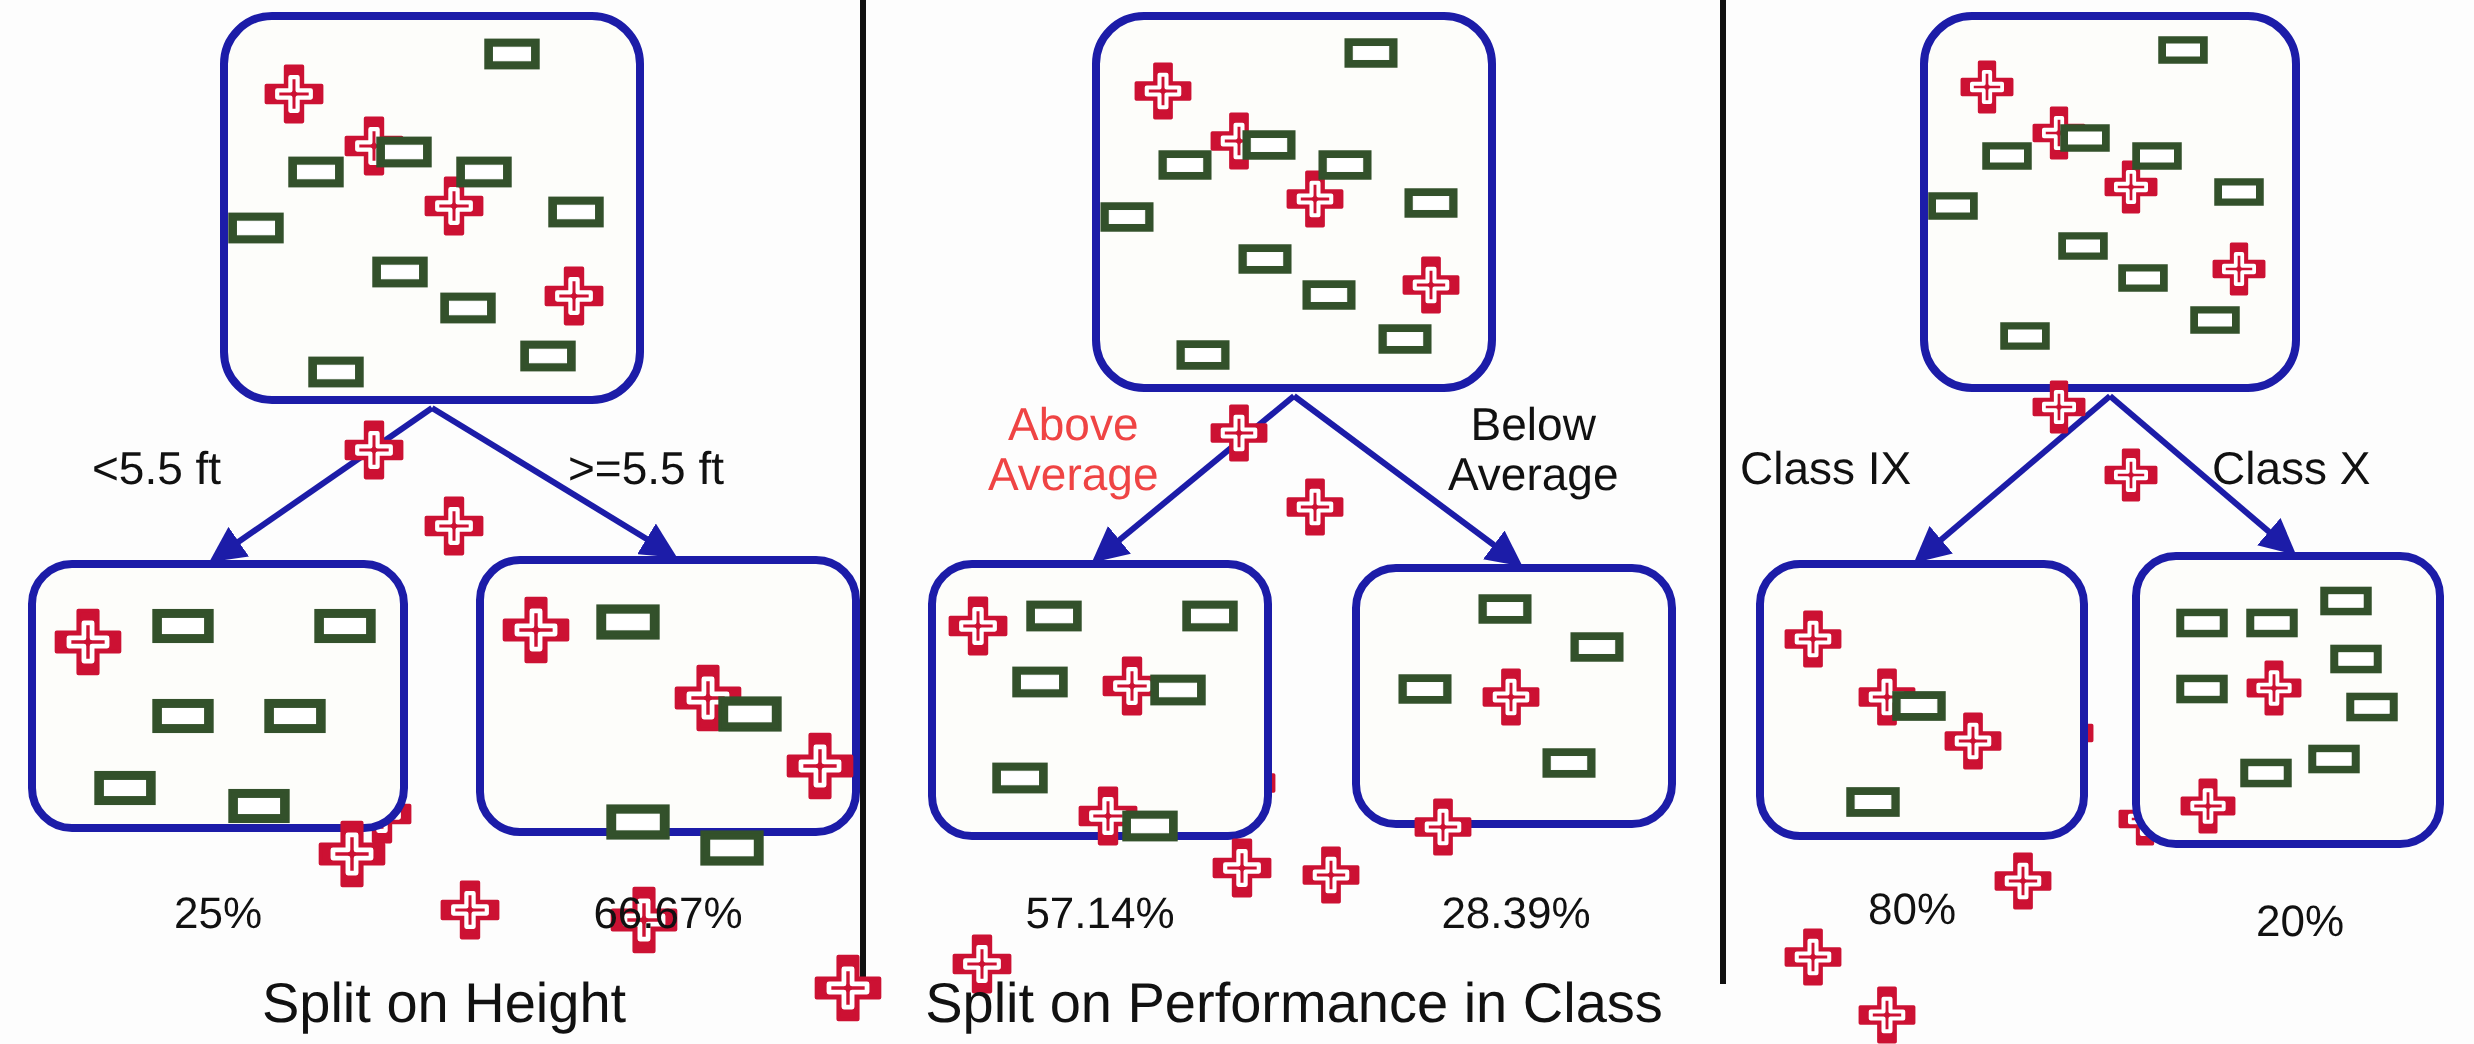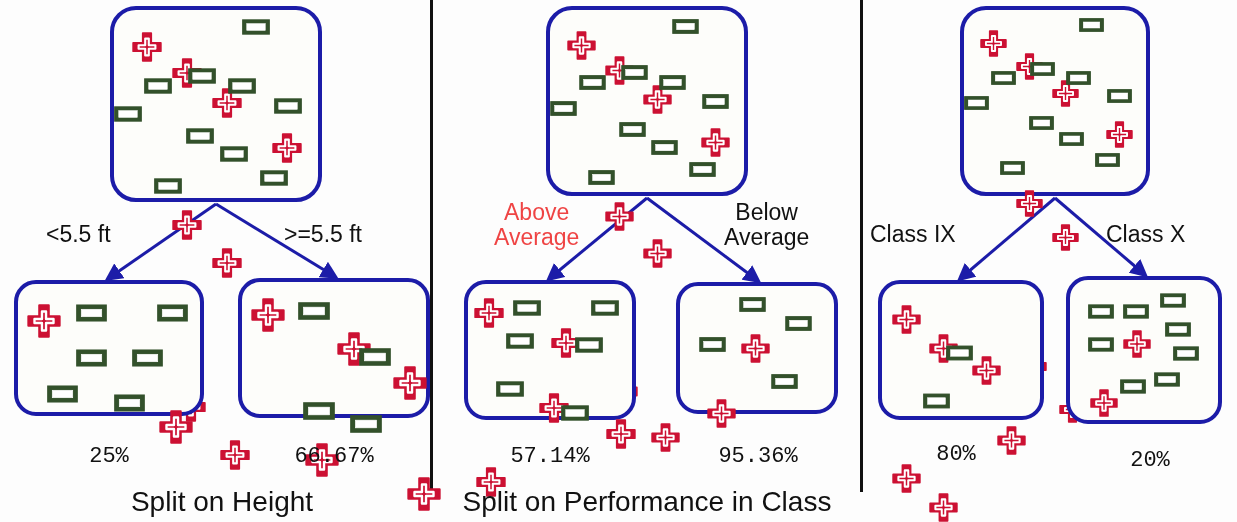--- a/index.html
+++ b/index.html
@@ -64,21 +64,20 @@
     line-height: 25px;
     white-space: pre;
     text-align: center;
   }
   .pct {
     position: absolute;
     color: #111111;
     font-size: 22px;
     text-align: center;
     white-space: nowrap;
-    font-family: Liberation Mono, monospace;
   }
   .caption {
     position: absolute;
     color: #111111;
     font-size: 28px;
     text-align: center;
     white-space: nowrap;
   }
 </style>
 </head>
@@ -567,21 +566,21 @@
             <path d="M44 22 H56 V44 H78 V56 H56 V78 H44 V56 H22 V44 H44 Z" fill="none" stroke="#ffffff" stroke-width="7" stroke-linejoin="round"></path>
           </svg>
         </div>
         <div class="item rect" style="left: 91px; top: 88px;">
           <svg width="27" height="15" viewBox="0 0 100 56">
             <rect x="3" y="3" width="94" height="50" fill="#33512b" stroke="#33512b" stroke-width="5"></rect>
             <rect x="17" y="16" width="66" height="24" fill="#ffffff" stroke="#ffffff" stroke-width="2"></rect>
           </svg>
         </div>
       </div>
-      <div class="pct" style="left: 324px; top: 444px; transform: translateX(-50%); color: rgb(17, 17, 17);">95.36%</div>
+      <div class="pct" style="left: 324px; top: 444px; transform: translateX(-50%); color: rgb(17, 17, 17);">28.39%</div>
       <div class="caption" style="left: 213px; top: 486px; transform: translateX(-50%); color: rgb(17, 17, 17);">Split on Performance in Class</div>
     </div>
     <div class="panel" style="left: 864px; width: 428px;">
       <svg class="edges" width="373" height="522">
         <defs>
           <marker id="ah2" markerWidth="6" markerHeight="6" refX="4.2" refY="3" orient="auto" markerUnits="strokeWidth">
             <path d="M0,0 L6,3 L0,6 Z" fill="#1c1ca8"></path>
           </marker>
         </defs>
         <line x1="191" y1="198" x2="97" y2="278" stroke="#1c1ca8" stroke-width="3" marker-end="url(#ah2)"></line>

